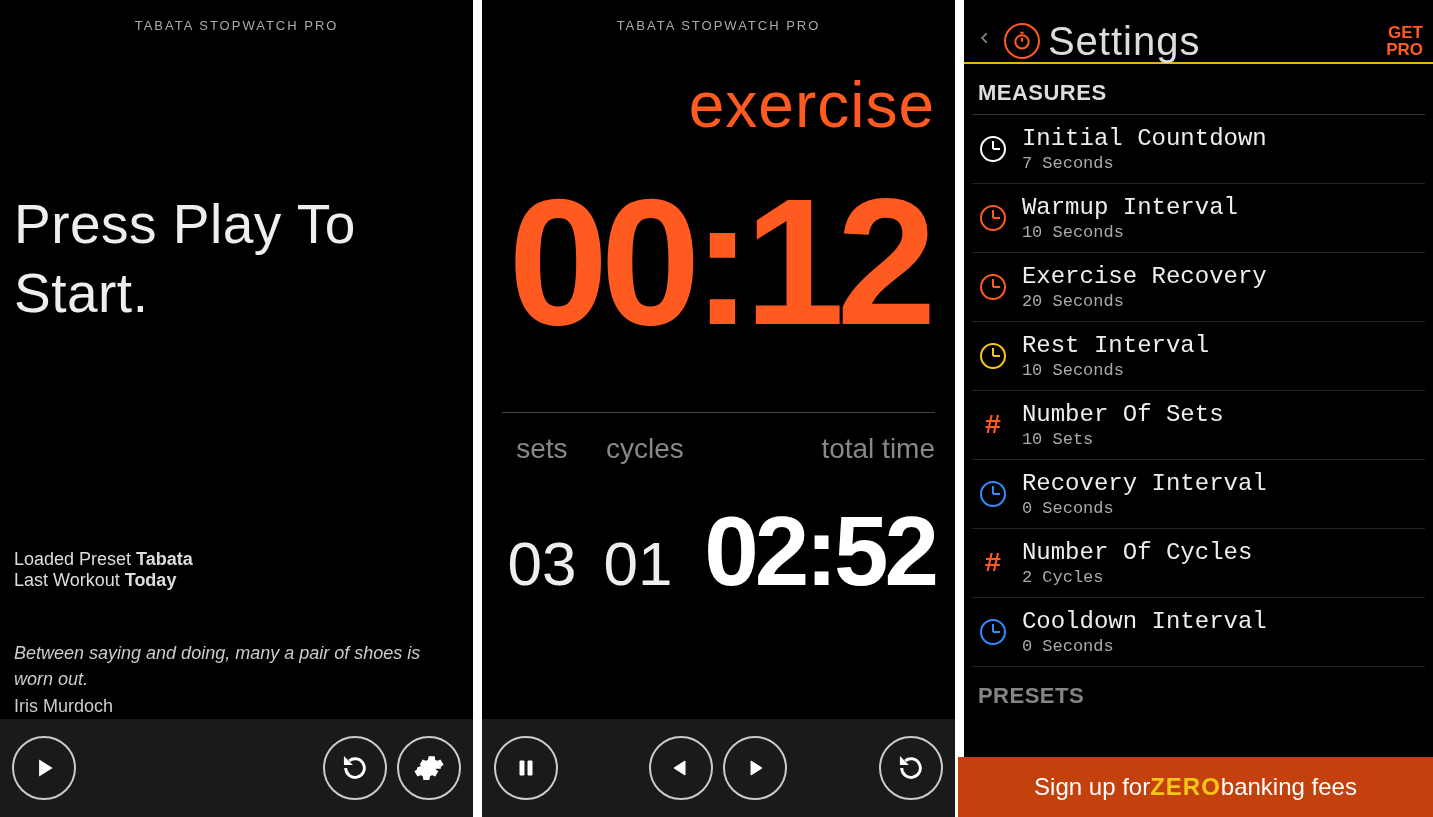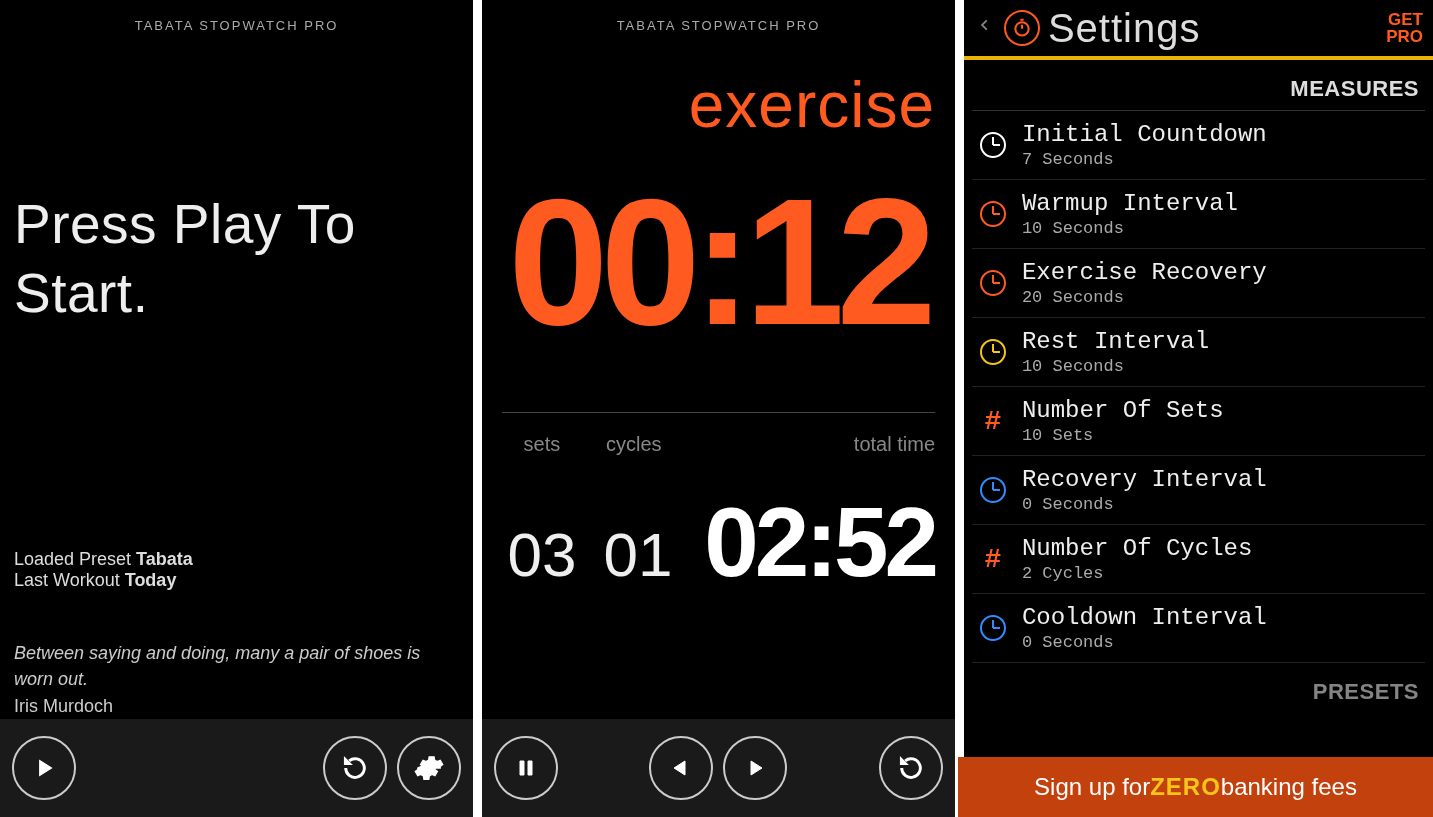--- a/index.html
+++ b/index.html
@@ -20,35 +20,35 @@
   .s1-quote .author { font-style:normal; font-weight:400; display:block; margin-top:2px;}
   .toolbar { height:98px; background:#1a1a1a; display:flex; align-items:center; padding:0 12px; gap:10px;}
   .spacer { flex:1; }
   .iconbtn { width:64px; height:64px; border:2px solid #ccc; border-radius:50%; display:flex; align-items:center; justify-content:center; cursor:pointer;}
   .iconbtn svg { fill:#fff; stroke:#fff;}
   
   .s2-body { flex:1; padding:0 20px; display:flex; flex-direction:column;}
   .phase { color:#ff5a1f; font-size:64px; font-weight:200; text-align:right; margin-top:18px; letter-spacing:1px;}
   .bigtimer { color:#ff5a1f; font-size:180px; font-weight:600; text-align:center; line-height:1; margin-top:30px; letter-spacing:-8px;}
   .hr { border:none; border-top:1px solid #444; margin:60px 0 20px 0;}
-  .row-labels { display:flex; align-items:flex-end; gap:24px; color:#888; font-size:20px; font-weight:300;}
+  .row-labels { display:flex; align-items:flex-end; gap:24px; color:#888; font-size:28px; font-weight:300;}
   .row-labels .rlab1 { width:80px; text-align:center;}
   .row-labels .rlab2 { width:100px;}
   .row-labels .rlab3 { flex:1; text-align:right;}
   .row-vals { display:flex; align-items:baseline; gap:16px; margin-top:30px;}
   .row-vals .v1,.row-vals .v2 { font-size:62px; font-weight:500; color:#eee; width:80px; text-align:center;}
   .row-vals .v3 { flex:1; text-align:right; font-size:98px; font-weight:600; color:#fff; letter-spacing:-4px;}
   
-  .s3-header { height:60px; display:flex; align-items:center; padding:0 10px; border-bottom:4px solid #eab308;}
+  .s3-header { height:44px; display:flex; align-items:center; padding:0 10px; border-bottom:2px solid #eab308;margin-top:20px;}
   .back-chev { color:#888; font-size:22px; padding:0 4px; cursor:pointer;}
   .app-icon { width:36px; height:36px; border:2px solid #ff5a1f; border-radius:50%; display:flex; align-items:center; justify-content:center; color:#ff5a1f; font-weight:700; font-size:16px; margin:0 8px;}
   .stitle { font-size:40px; font-weight:200; color:#ddd; letter-spacing:1px;}
   .getpro { margin-left:auto; color:#ff5a1f; font-weight:700; font-size:17px; line-height:1; text-align:right; cursor:pointer;}
   .s3-body { flex:1; overflow:hidden; padding:0 8px;}
-  .sect { color:#ddd; font-size:22px; font-weight:700; padding:16px 6px 8px 6px; border-bottom:1px solid #333; letter-spacing:0.5px;text-align:right;}
+  .sect { color:#ddd; font-size:22px; font-weight:700; padding:16px 6px 8px 6px; border-bottom:1px solid #333; letter-spacing:0.5px;}
   .srow { display:flex; align-items:center; gap:14px; padding:10px 6px; border-bottom:1px solid #222; cursor:pointer;font-family:Liberation Mono, monospace;}
   .srow .icn { width:30px; height:30px; display:flex; align-items:center; justify-content:center;}
   .srow .txt .t1 { font-size:24px; color:#eee; font-weight:400;}
   .srow .txt .t2 { font-size:17px; color:#aaa; font-weight:300; margin-top:2px;}
   .ad { position:absolute; bottom:0; right:0; width:475px; height:60px; background:#c2410c; display:flex; align-items:center; justify-content:center; font-size:24px; color:#fff;}
   .ad .zero { color:#f5c518; font-weight:700; letter-spacing:1px;}
   .clock-icon { width:26px; height:26px; border:2px solid currentColor; border-radius:50%; position:relative;}
   .clock-icon::before { content:""; position:absolute; width:2px; height:8px; background:currentColor; left:50%; top:50%; transform-origin:bottom; transform:translate(-50%,-100%);}
   .clock-icon::after { content:""; position:absolute; width:7px; height:2px; background:currentColor; left:50%; top:50%; transform:translate(0,-50%);}
   .hash { font-size:28px; font-weight:700; }

